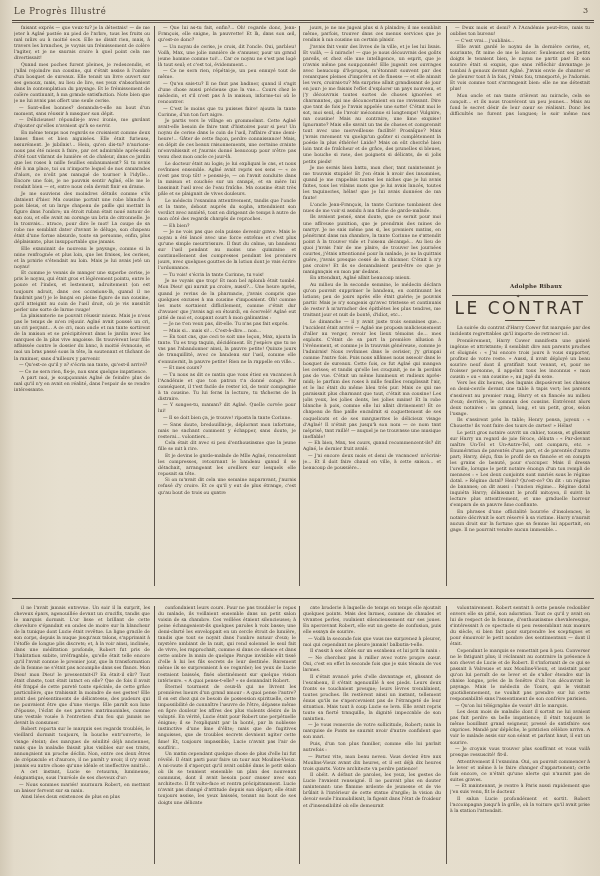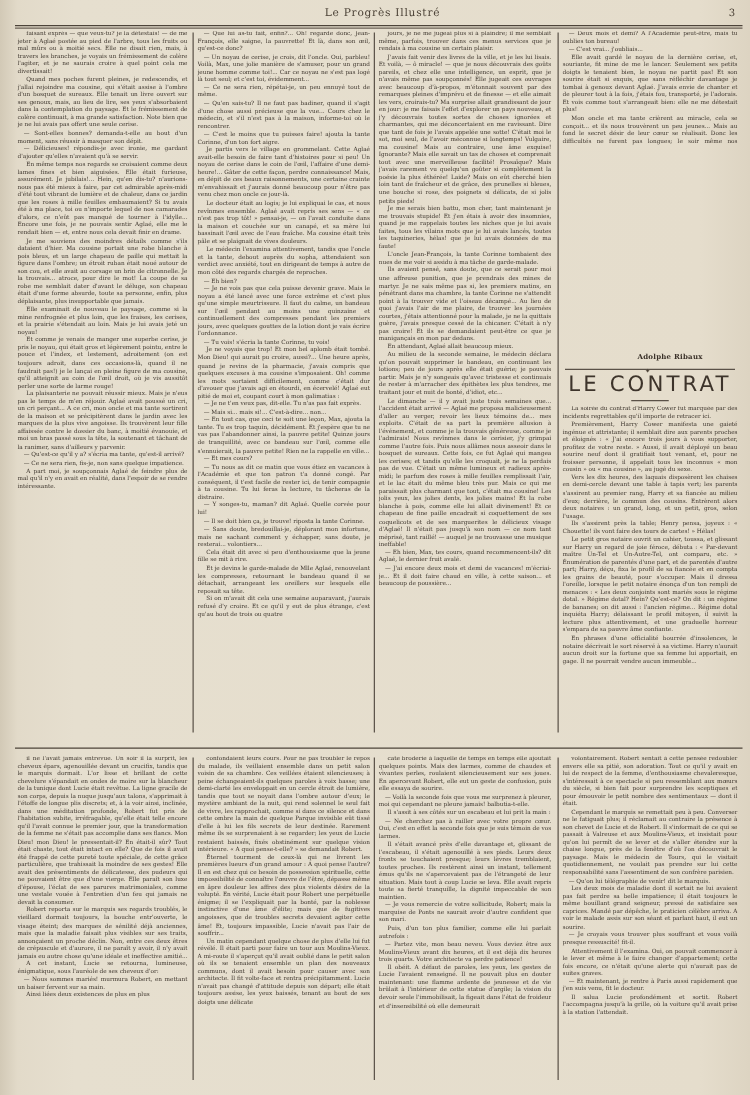--- a/index.html
+++ b/index.html
@@ -11,21 +11,21 @@
     position: relative;
   }
   .page {
     position: absolute; left: 0; top: 0; width: 600px; height: 876px;
     background: linear-gradient(90deg, #d2c9b6 0px, #e2dac9 14px, #e6dfcf 60px, #e5ddcc 560px, #ddd4c2 600px);
   }
   .masthead {
     position: absolute; left: 14px; top: 4px; width: 584px; height: 16px;
   }
   .masthead .title {
-    position: absolute; left: 0; right: 0; top: 2px; text-align: center;
+    position: absolute; left: 0; right: 0; top: 2px; text-align: left;
     font-family: "DejaVu Serif", serif; font-size: 8.5px; letter-spacing: 0.6px; color: #4a4035;
   }
   .masthead .pagenum {
     position: absolute; right: 10px; top: 2px; font-size: 8px; color: #4a4035;
   }
   .rule-top {
     position: absolute; left: 12px; right: 6px; top: 20px; height: 3px;
     border-top: 1.5px solid #4d443a; border-bottom: 0.5px solid #6a6055;
   }
   .col {

